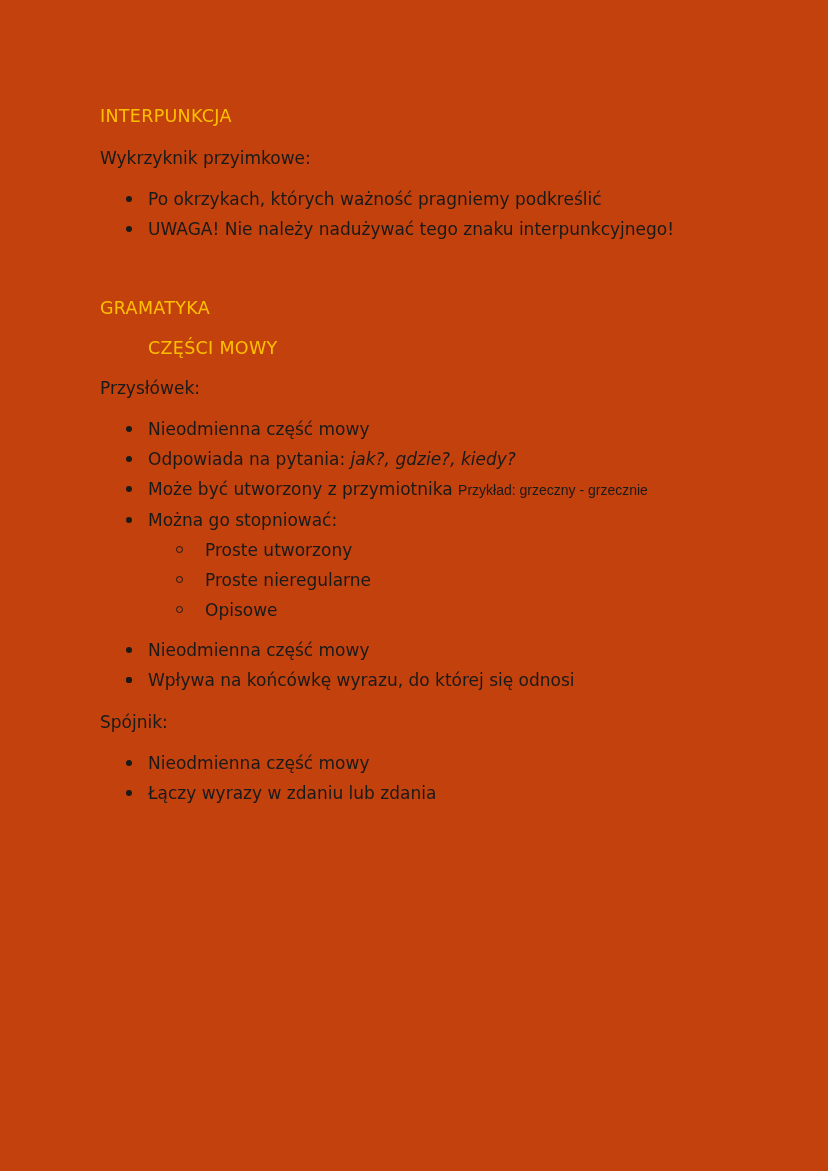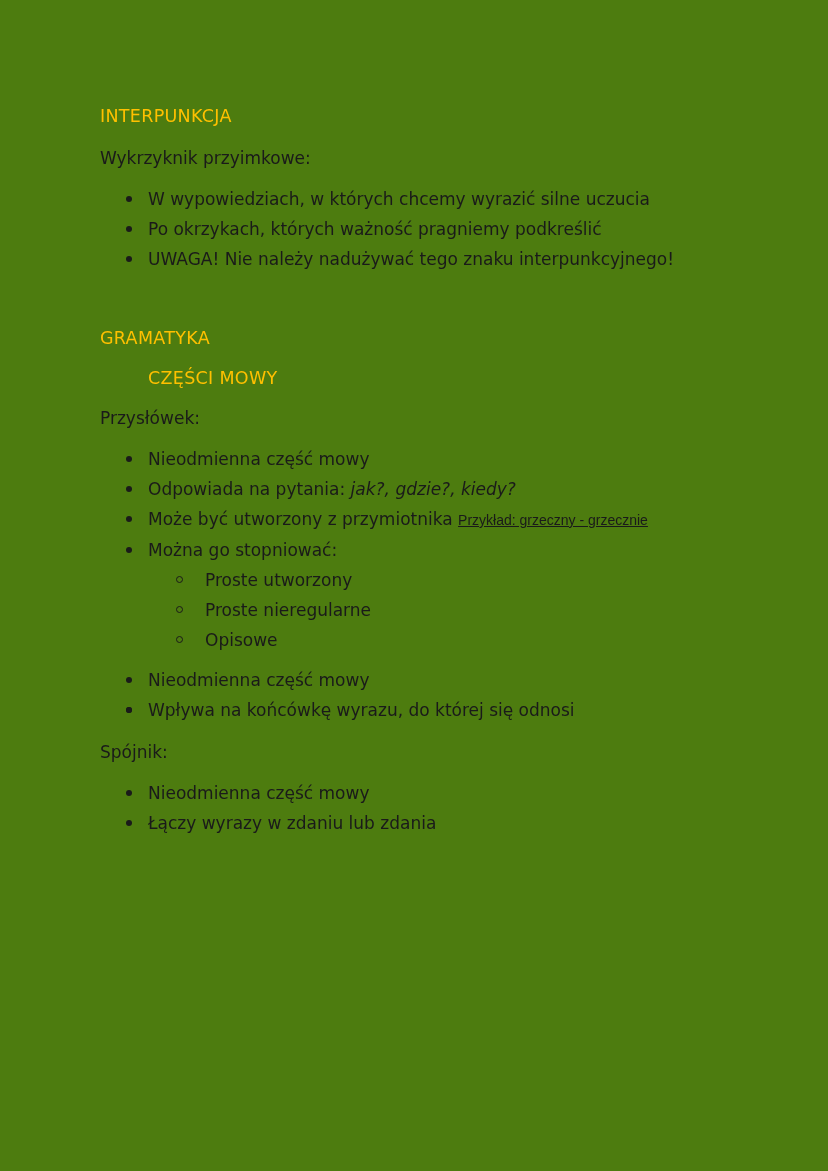--- a/index.html
+++ b/index.html
@@ -6,21 +6,21 @@
   html, body {
     margin: 0;
     padding: 0;
     background: #ffffff;
   }
   .page {
     position: relative;
     width: 828px;
     height: 1171px;
     margin: 0 auto;
-    background: #4d7c0f;
+    background: #c2410c;
     padding: 104px 96px 0 100px;
     font-family: "DejaVu Sans", sans-serif;
     font-size: 17px;
     color: #1a1a1a;
     overflow: hidden;
   }
   .heading {
     color: #FFC000;
     font-size: 17.5px;
     font-weight: 500;
@@ -79,37 +79,32 @@
     border: 1.4px solid #1a1a1a;
     background: transparent;
   }
   em.q {
     font-style: italic;
   }
   .example {
     font-size: 14px;
     font-family: "Liberation Sans", sans-serif;
     color: #1a1a1a;
-    text-decoration: underline;
   }
 </style>
 </head>
 <body>
 
 <div class="page">
 
   <h2 class="heading">INTERPUNKCJA</h2>
 
   <p class="para">Wykrzyknik przyimkowe:</p>
 
   <ul class="list">
-    <li class="li">
-      <span class="dot"></span>
-      <span>W wypowiedziach, w których chcemy wyrazić silne uczucia</span>
-    </li>
     <li class="li">
       <span class="dot"></span>
       <span>Po okrzykach, których ważność pragniemy podkreślić</span>
     </li>
     <li class="li">
       <span class="dot"></span>
       <span>UWAGA! Nie należy nadużywać tego znaku interpunkcyjnego!</span>
     </li>
   </ul>
 

